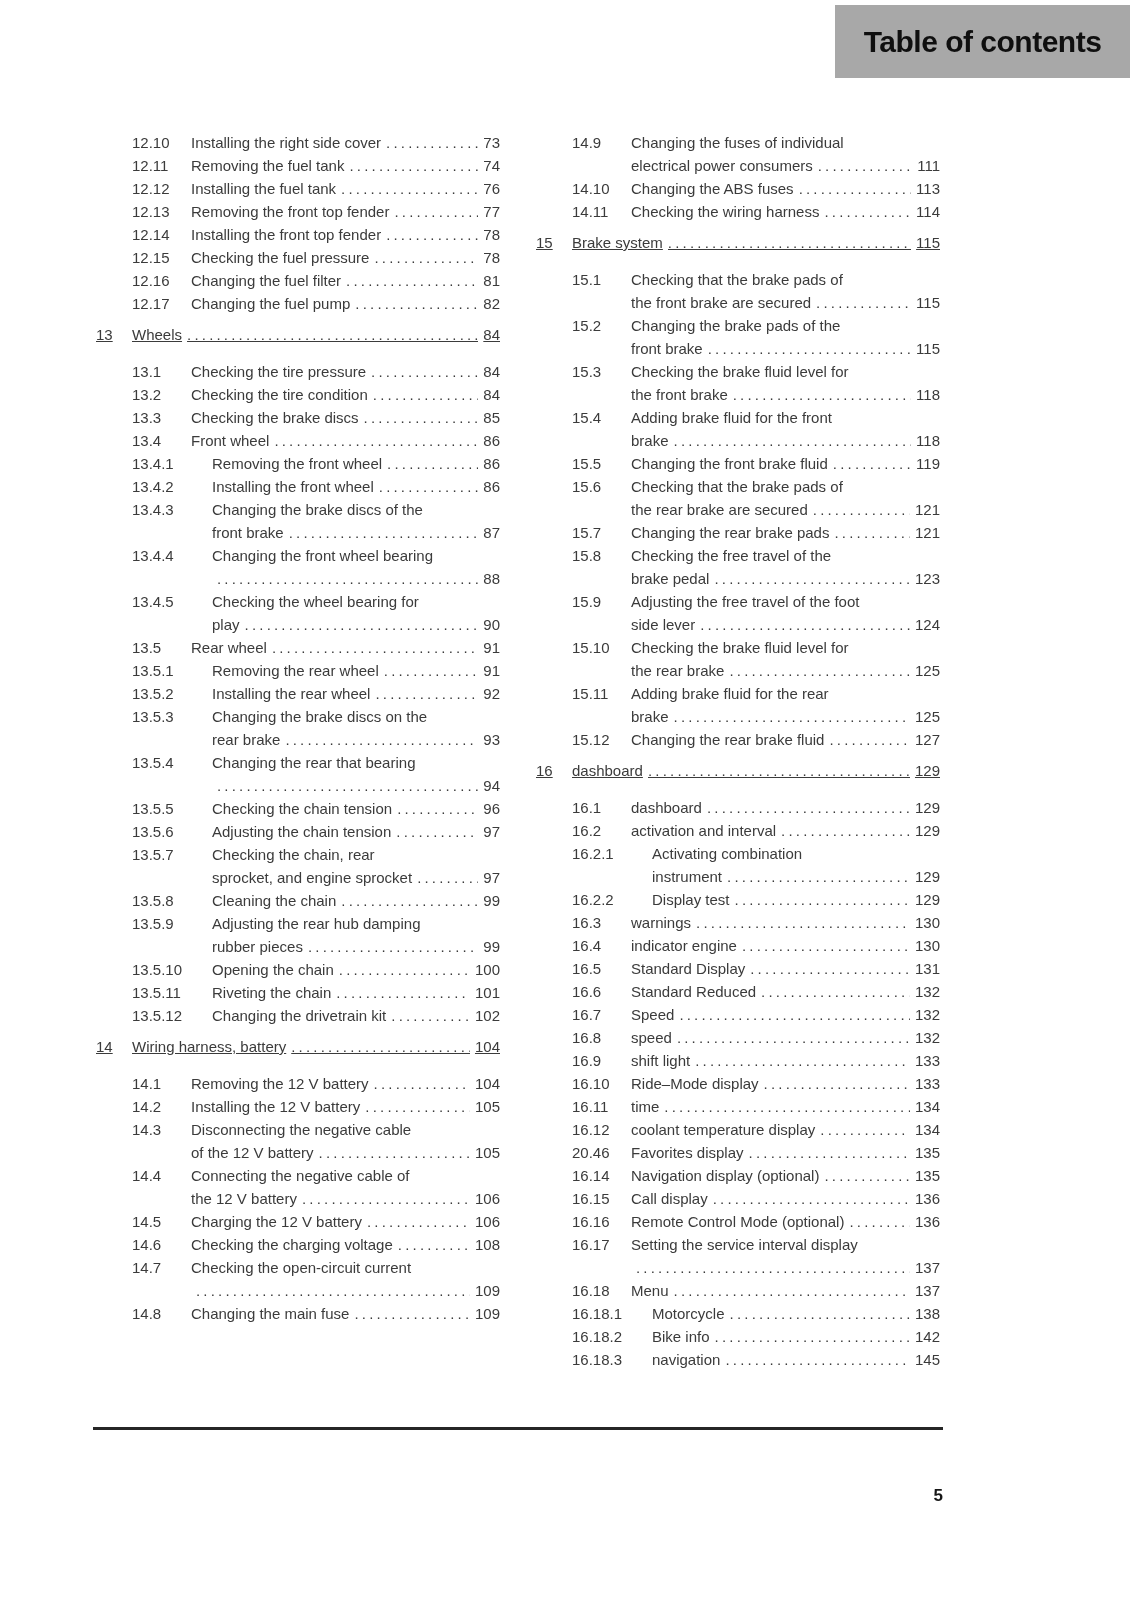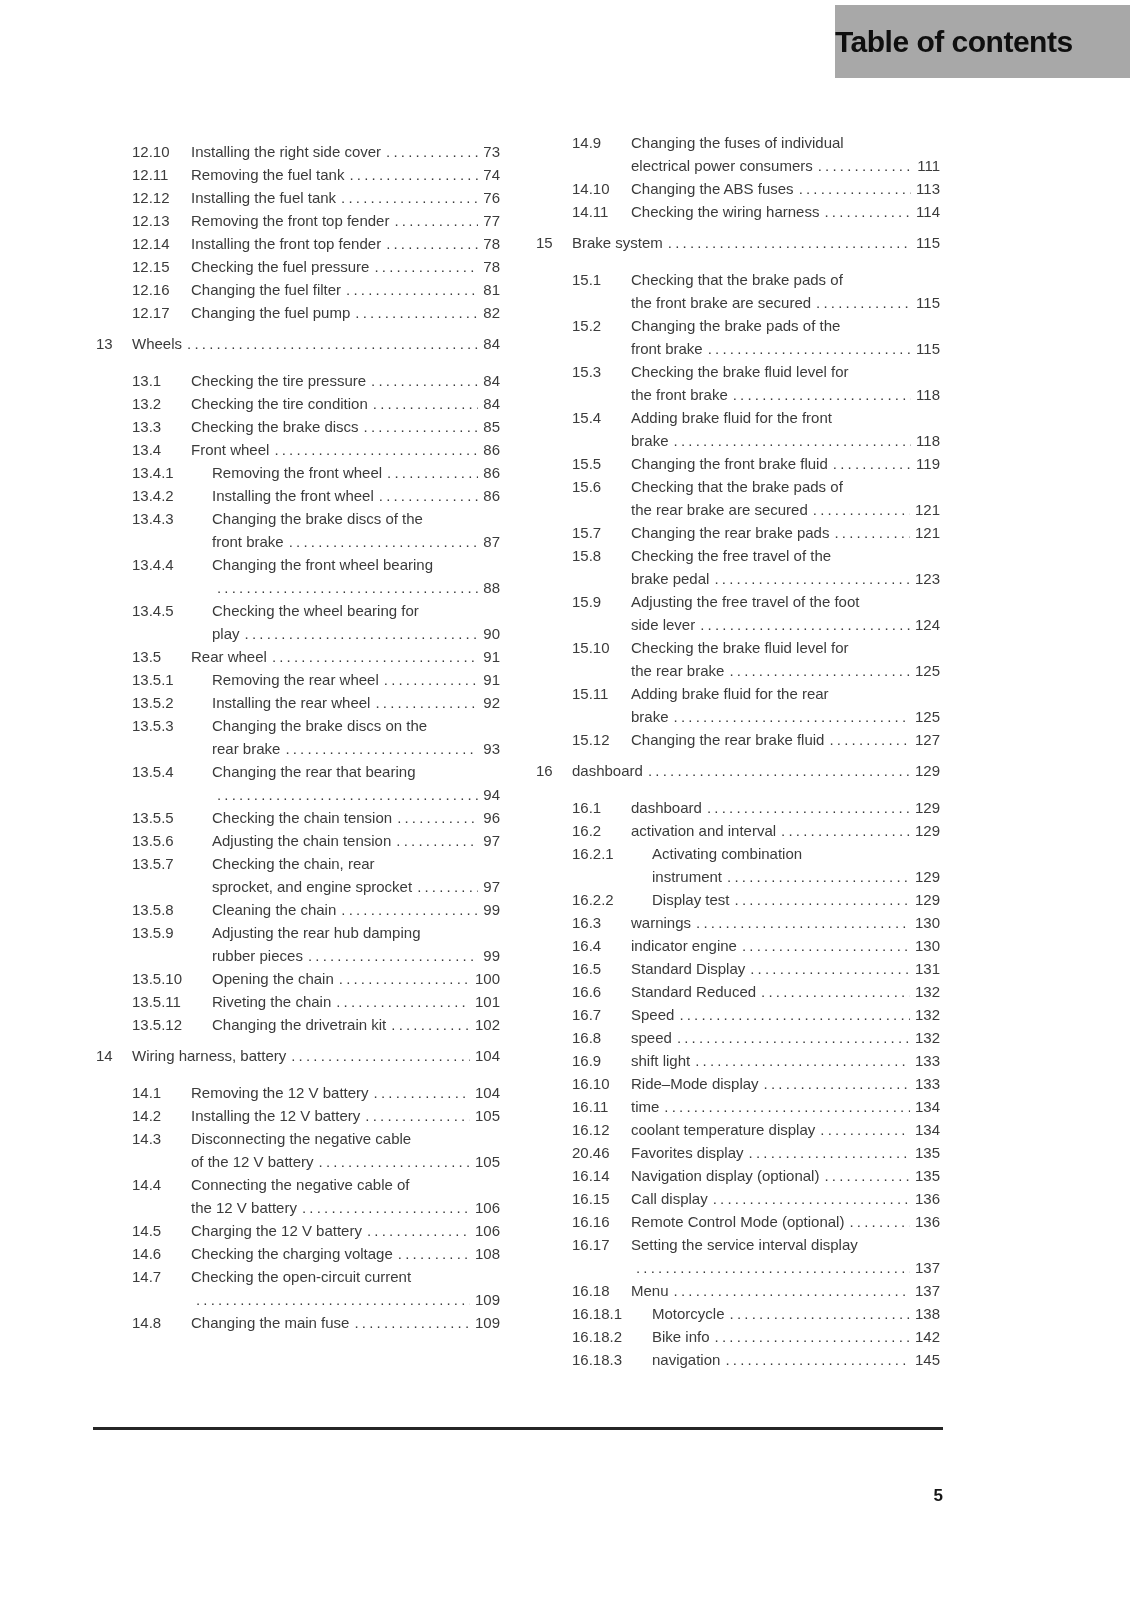--- a/index.html
+++ b/index.html
@@ -15,40 +15,40 @@
     width:1130px;height:1600px;position:relative;
     background:var(--page-bg);
     font-family:"Liberation Sans",sans-serif;
     color:var(--body-text);
     overflow:hidden;
   }
   
   #header-banner{
     position:absolute;left:835px;top:5px;width:295px;height:73px;
     background:var(--header-bg);
-    display:flex;align-items:center;
+    display:flex;align-items:center;justify-content:center;
   }
   #header-title{
     font-size:30px;font-weight:bold;color:var(--header-text);
     letter-spacing:-0.5px;white-space:nowrap;
   }
   
   .toc-col{
     position:absolute;top:131px;width:404px;
     font-size:15px;line-height:23px;
   }
-  #col-left{left:96px;margin-top:9px;}
+  #col-left{left:96px;}
   #col-right{left:536px;}
   .toc-item{display:flex;align-items:flex-start;}
   .toc-item .num{flex:0 0 auto;white-space:nowrap;}
   .lvl1 .num{width:36px;}
   .lvl2,.lvl3{margin-left:36px;}
   .lvl2 .num{width:59px;}
   .lvl3 .num{width:80px;}
-  .chapter{margin-top:8px;margin-bottom:14px;}
+  .chapter{margin-top:8px;margin-bottom:14px;text-decoration:underline;}
   .titles{flex:1 1 auto;min-width:0;display:block;}
   .tline{display:flex;align-items:baseline;white-space:nowrap;}
   .tline .txt{flex:0 0 auto;}
   .leader{
     flex:1 1 0;min-width:0;overflow:hidden;
     letter-spacing:3.2px;margin-left:5px;margin-right:3px;
   }
   .page-num{flex:0 0 auto;margin-left:2px;}
   .b{font-weight:normal;}
   

